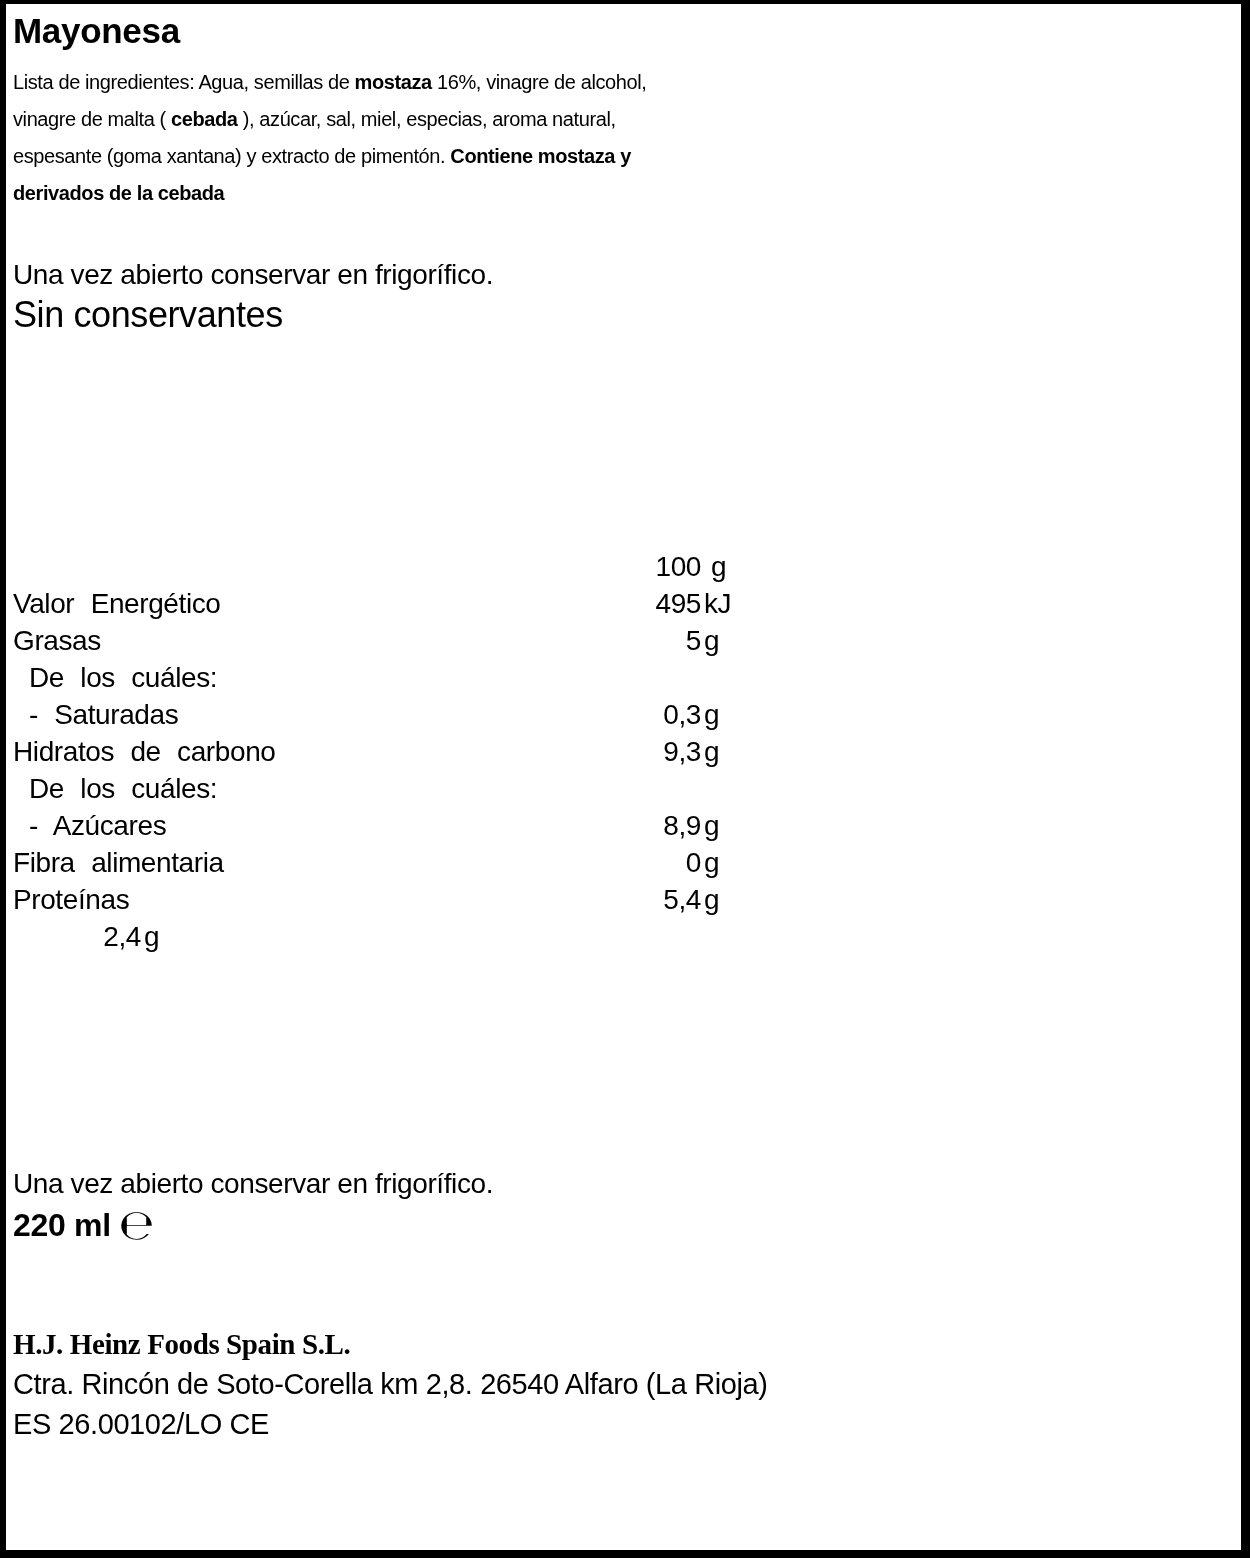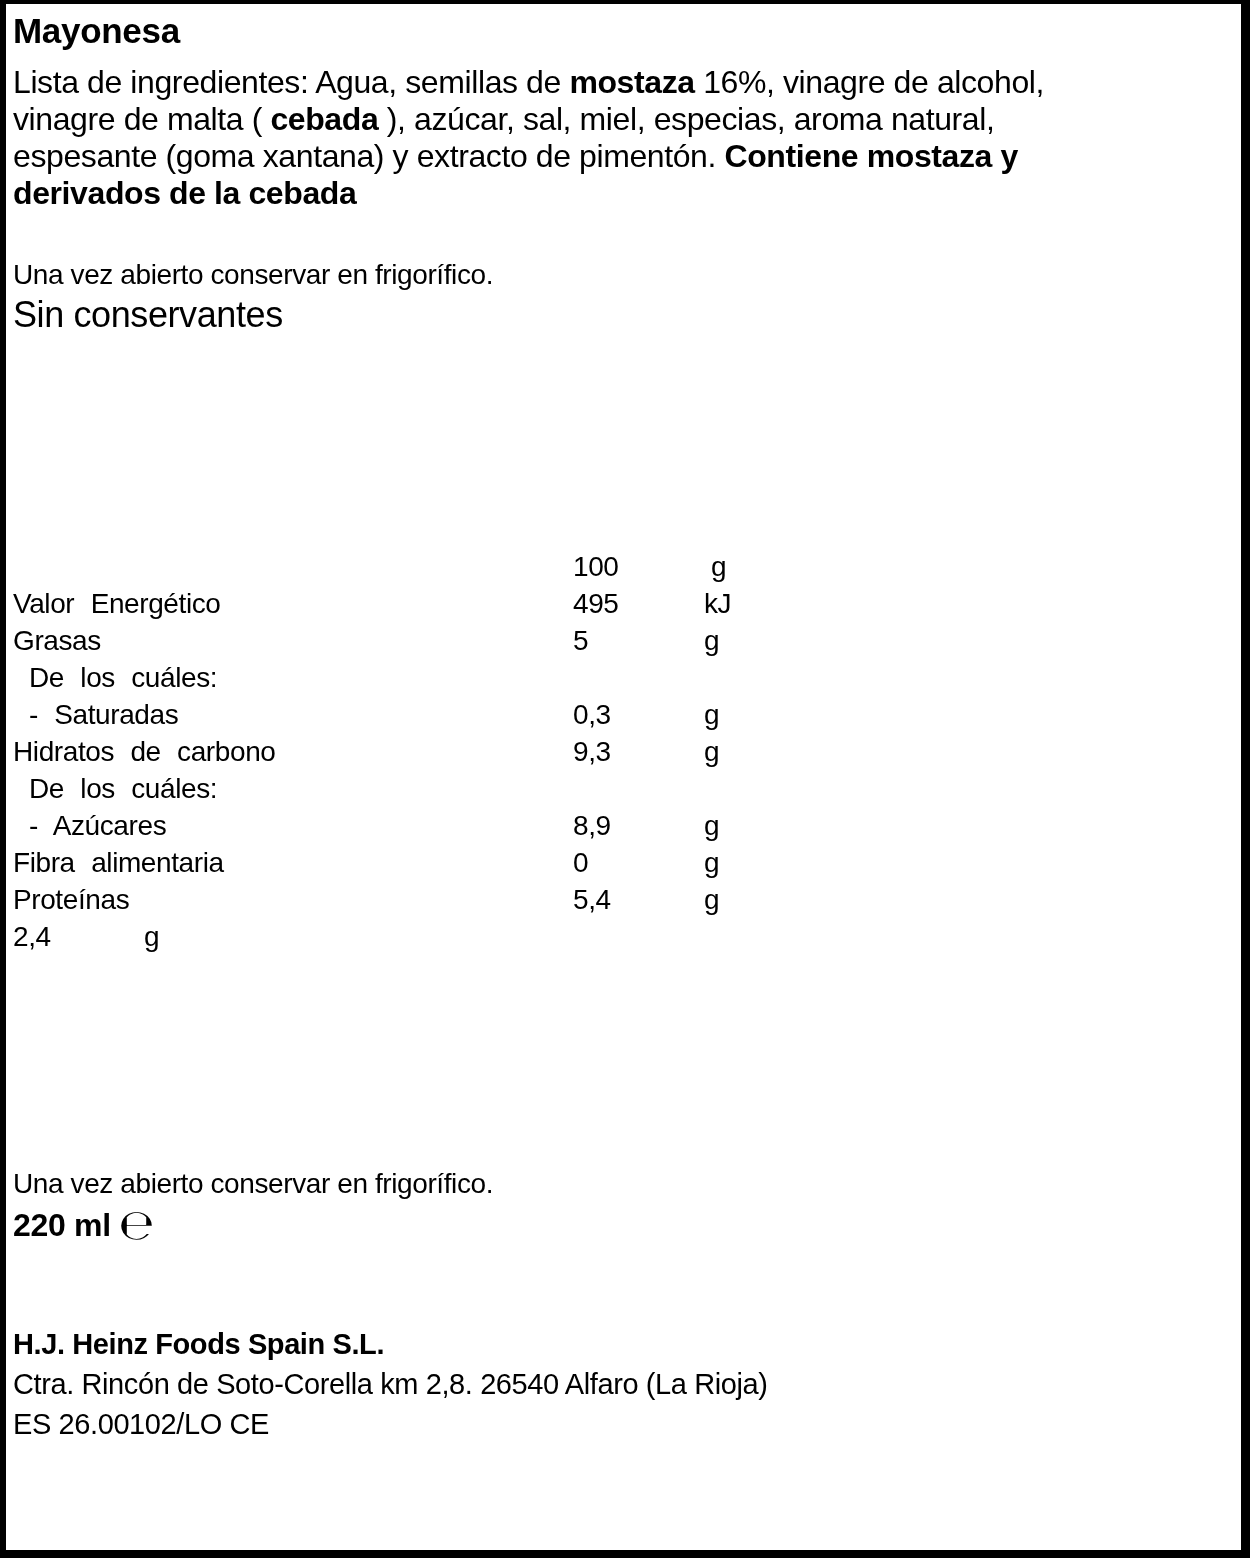--- a/index.html
+++ b/index.html
@@ -25,21 +25,21 @@
   }
   .title {
     font-size: 35px;
     font-weight: bold;
     line-height: 42px;
     letter-spacing: -0.3px;
     margin: 0;
   }
   .ingredients {
     margin-top: 12px;
-    font-size: 32px;
+    font-size: 20px;
     line-height: 37px;
     letter-spacing: -0.4px;
   }
   .ing-line { white-space: nowrap; }
   .b { font-weight: bold; }
   .storage-1 {
     margin-top: 44px;
     font-size: 28px;
     line-height: 37px;
     letter-spacing: -0.4px;
@@ -62,21 +62,21 @@
     line-height: 37px;
   }
   .nut-label {
     flex: 0 0 560px;
     word-spacing: 0.32em;
     white-space: nowrap;
   }
   .nut-label.ind { padding-left: 16px; box-sizing: border-box; }
   .nut-num {
     flex: 0 0 128px;
-    text-align: left;
+    text-align: right;
     white-space: nowrap;
   }
   .nut-unit {
     flex: 0 0 auto;
     padding-left: 3px;
     white-space: nowrap;
   }
   .nut-unit.gap { padding-left: 10px; }
   .storage-2 {
     margin-top: 210px;
@@ -98,21 +98,21 @@
     line-height: 1;
     margin-left: 8px;
     transform: translateY(2px);
   }
   .manufacturer {
     margin-top: 76px;
     font-size: 29px;
     line-height: 40px;
     letter-spacing: -0.4px;
   }
-  .mfr-name { font-weight: bold; }
+  .mfr-name { font-weight: bold; font-family: Liberation Serif, serif; }
 </style>
 </head>
 <body>
 
 <div class="label-sheet">
   <div class="content">
 
     <h1 class="title">Mayonesa</h1>
 
     <div class="ingredients">

